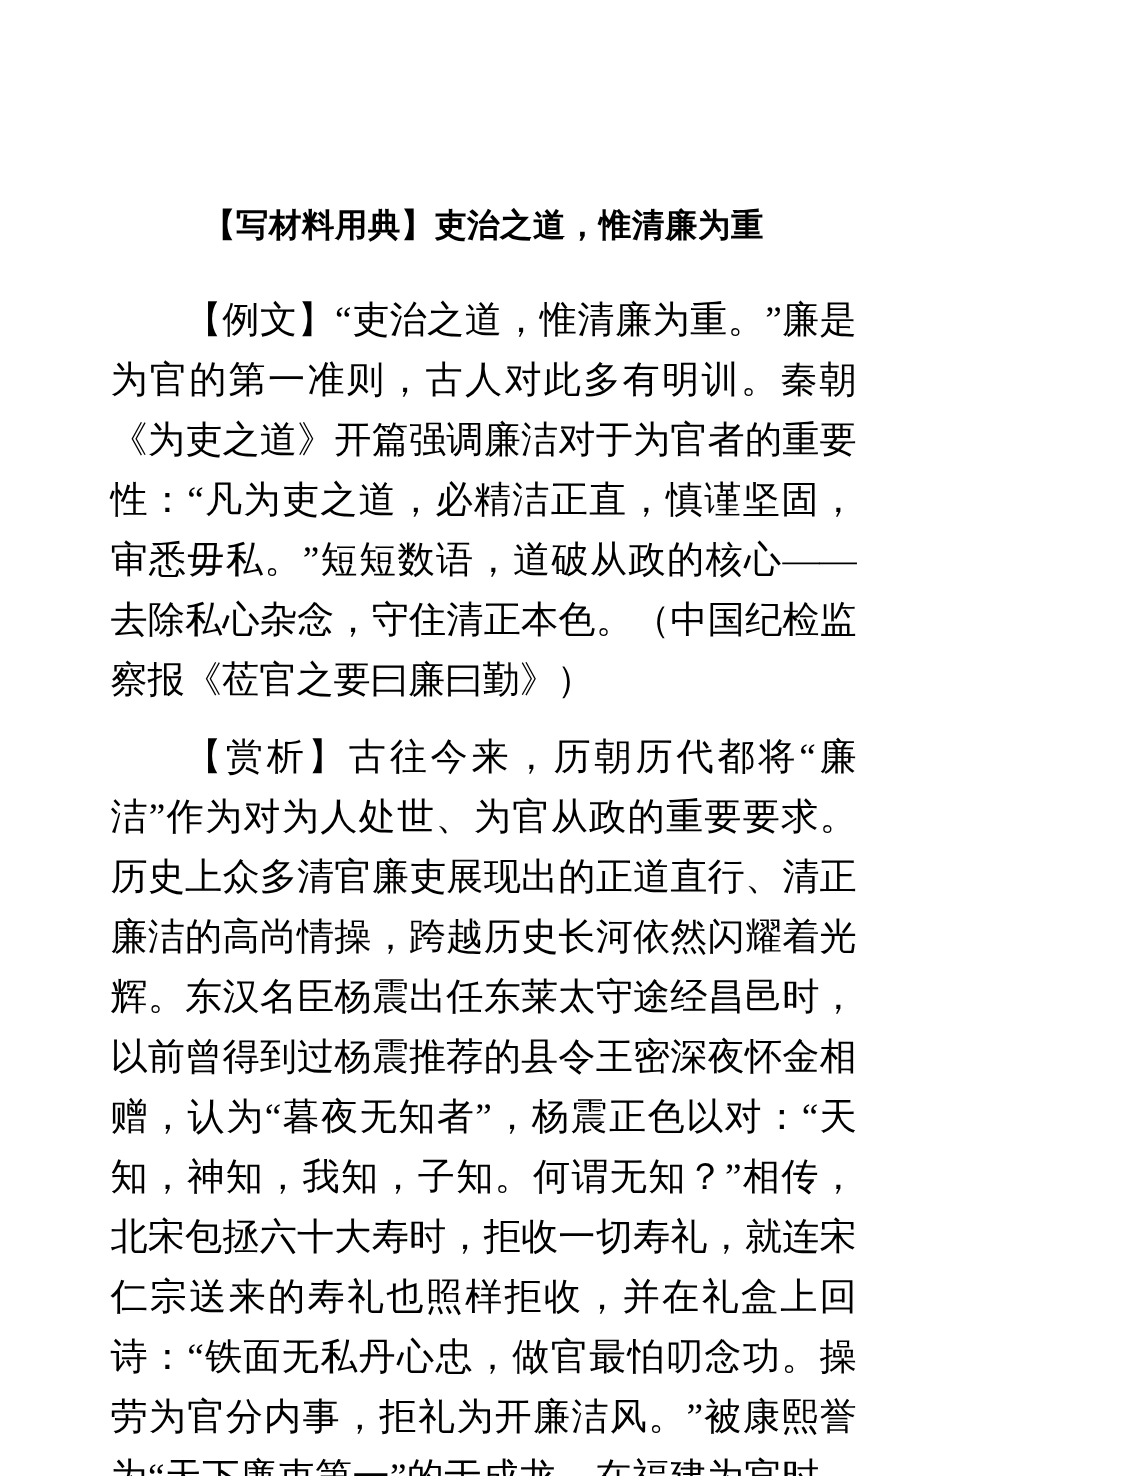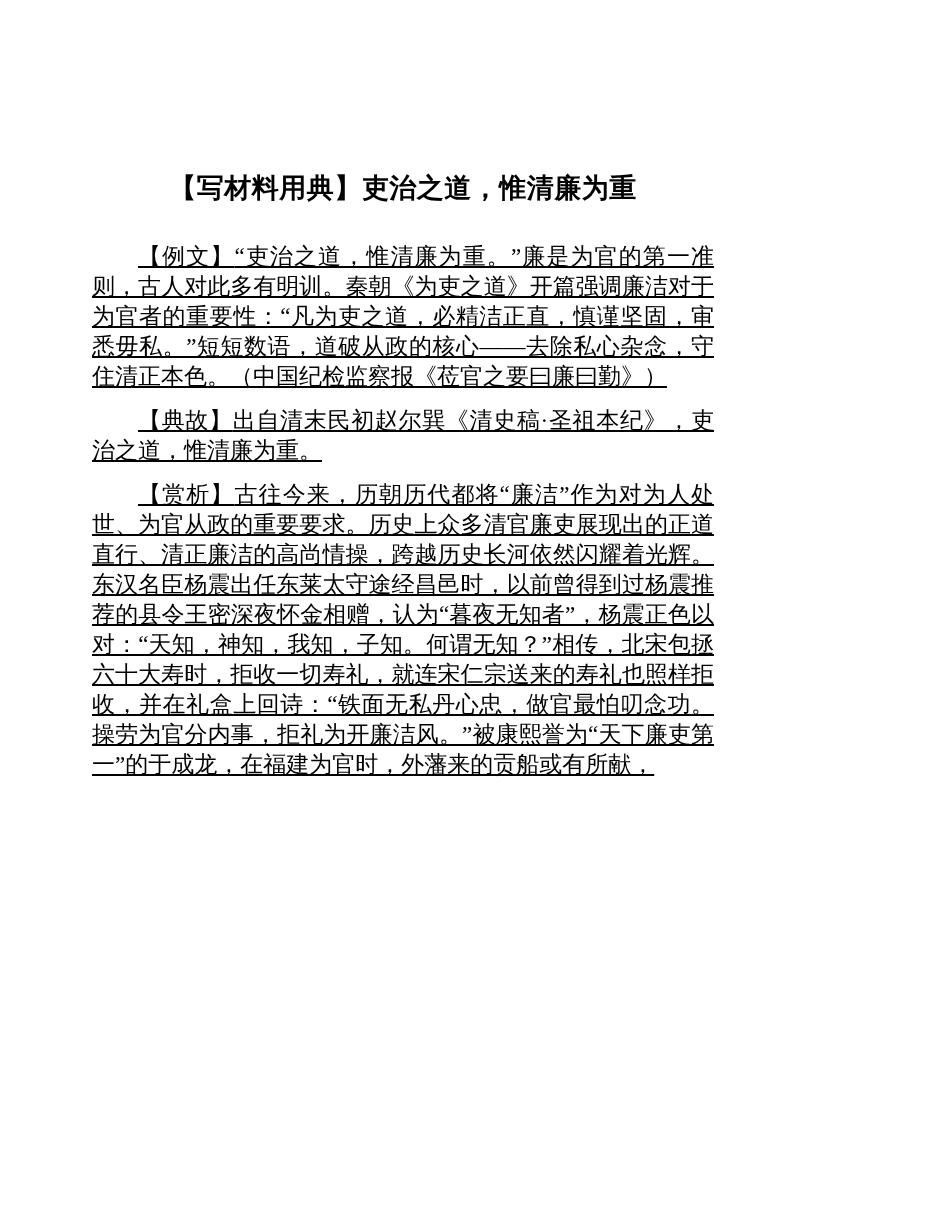--- a/index.html
+++ b/index.html
@@ -17,37 +17,35 @@
     }
     .doc-title {
       font-size: 27px;
       font-weight: bold;
       text-align: center;
       letter-spacing: 0.5px;
       margin-bottom: 34px;
       line-height: 1.4;
     }
     .doc-paragraph {
-      font-size: 23px;
-      line-height: 30px;
+      font-size: 31px;
+      line-height: 50px;
       text-align: justify;
       text-justify: inter-ideograph;
       text-indent: 2em;
       margin-bottom: 14px;
       word-break: break-all;
-      text-decoration: underline;
     }
   </style>
 </head>
 <body>
 
 <div class="page">
 
   <h1 class="doc-title">【写材料用典】吏治之道，惟清廉为重</h1>
 
   <p class="doc-paragraph"><span>【例文】</span><span>“吏治之道，惟清廉为重。”廉是为官的第一准则，古人对此多有明训。秦朝《为吏之道》开篇强调廉洁对于为官者的重要性：“凡为吏之道，必精洁正直，慎谨坚固，审悉毋私。”短短数语，道破从政的核心——去除私心杂念，守住清正本色。（中国纪检监察报《莅官之要曰廉曰勤》）</span></p>
 
-  <p class="doc-paragraph"><span>【典故】</span><span>出自清末民初赵尔巽《清史稿·圣祖本纪》，吏治之道，惟清廉为重。</span></p>
 
 
   <p class="doc-paragraph"><span>【赏析】</span><span>古往今来，历朝历代都将“廉洁”作为对为人处世、为官从政的重要要求。历史上众多清官廉吏展现出的正道直行、清正廉洁的高尚情操，跨越历史长河依然闪耀着光辉。东汉名臣杨震出任东莱太守途经昌邑时，以前曾得到过杨震推荐的县令王密深夜怀金相赠，认为“暮夜无知者”，杨震正色以对：“天知，神知，我知，子知。何谓无知？”相传，北宋包拯六十大寿时，拒收一切寿礼，就连宋仁宗送来的寿礼也照样拒收，并在礼盒上回诗：“铁面无私丹心忠，做官最怕叨念功。操劳为官分内事，拒礼为开廉洁风。”被康熙誉为“天下廉吏第一”的于成龙，在福建为官时，外藩来的贡船或有所献，</span></p>
 
 </div>
 
 </body></html>

